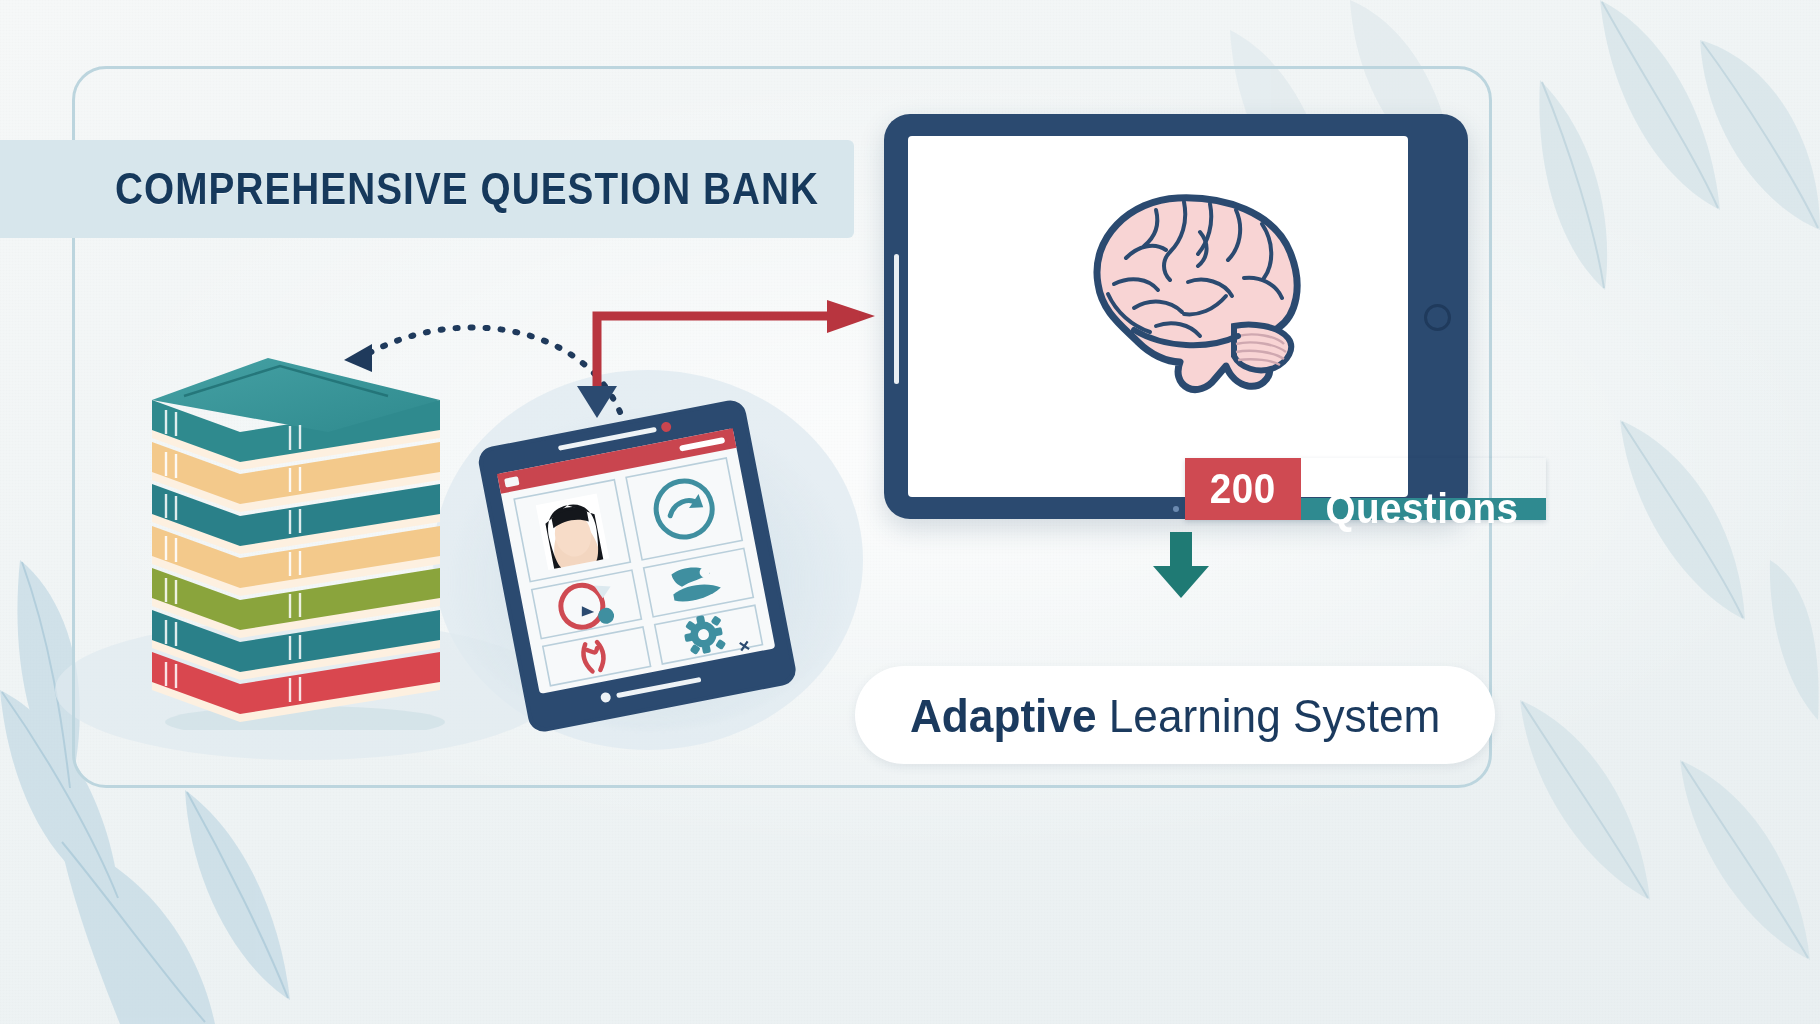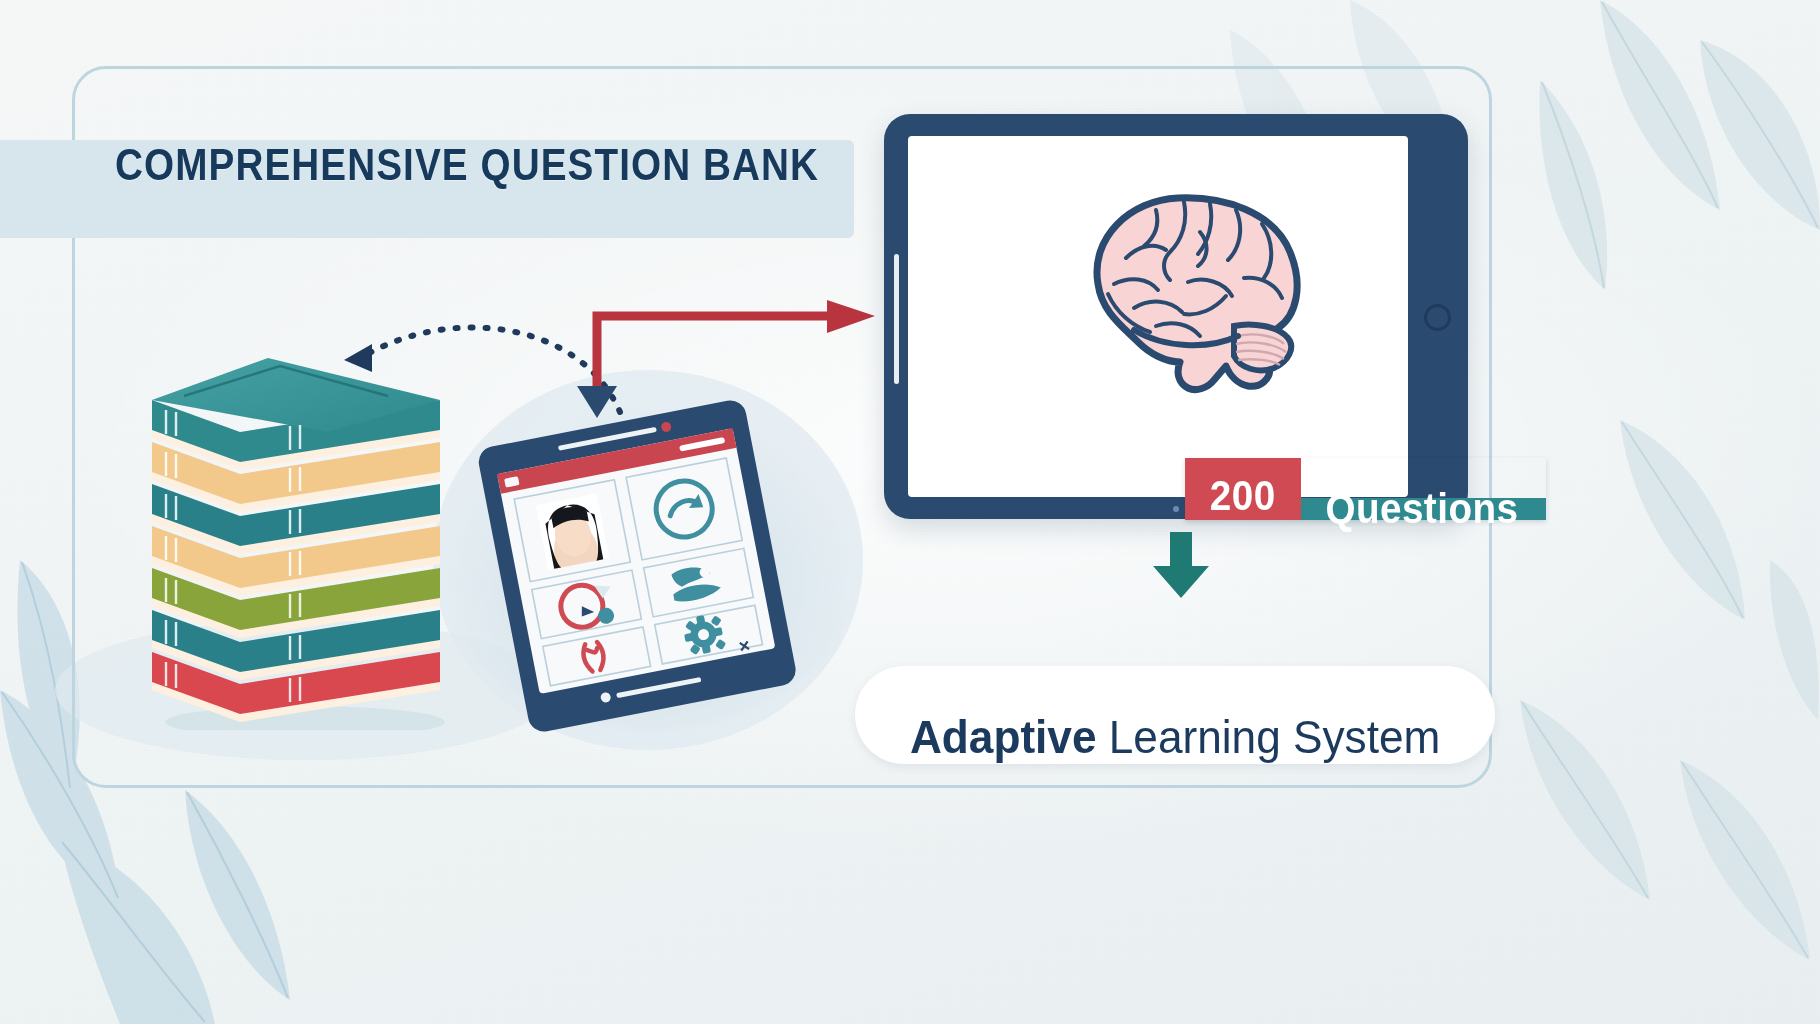--- a/index.html
+++ b/index.html
@@ -38,21 +38,21 @@
     border: 3px solid #bcd5de;
     border-radius: 34px;
   }
   
   .title-band {
     position: absolute;
     left: 0px; top: 140px;
     width: 854px; height: 98px;
     background: #d7e6ec;
     border-radius: 0 6px 6px 0;
-    display: flex; 
+    display: flex; align-items: center;
   }
   .title-text {
     margin-left: 115px;
     font-family: "Liberation Sans Narrow", "Liberation Sans", sans-serif;
     font-weight: 700;
     font-size: 44px;
     letter-spacing: 1.2px;
     color: #16395c;
     transform: scaleX(0.88);
     transform-origin: left center;
@@ -127,38 +127,37 @@
     font-family: "Liberation Sans Narrow", "Liberation Sans", sans-serif;
     font-weight: 700;
     font-size: 42px;
     color: #ffffff;
     letter-spacing: .5px;
     transform-origin: center;
   }
   .badge-num {
     background: #cf4a52;
     padding: 0 22px;
-    align-items: flex-end;
   }
   .badge-label {
     background: #2f8a90;
     padding: 0 20px 0 16px;
     margin-top: 40px;
   }
   .badge-num span, .badge-label span { transform: scaleX(.92); display: inline-block; }
   
   .down-arrow { position: absolute; left: 1152px; top: 532px; width: 58px; height: 68px; }
   
   .pill {
     position: absolute;
     left: 855px; top: 666px;
     width: 640px; height: 98px;
     background: #ffffff;
     border-radius: 49px;
-    display: flex; align-items: flex-end; justify-content: center;
+    display: flex; align-items: center; justify-content: center;
     box-shadow: 0 3px 10px rgba(60,90,120,.10);
   }
   .pill-text {
     font-family: "Liberation Sans Narrow", "Liberation Sans", sans-serif;
     font-size: 47px;
     color: #1b3a5e;
     white-space: nowrap;
     transform: scaleX(.94);
   }
   .pill-text .b { font-weight: 700; }

